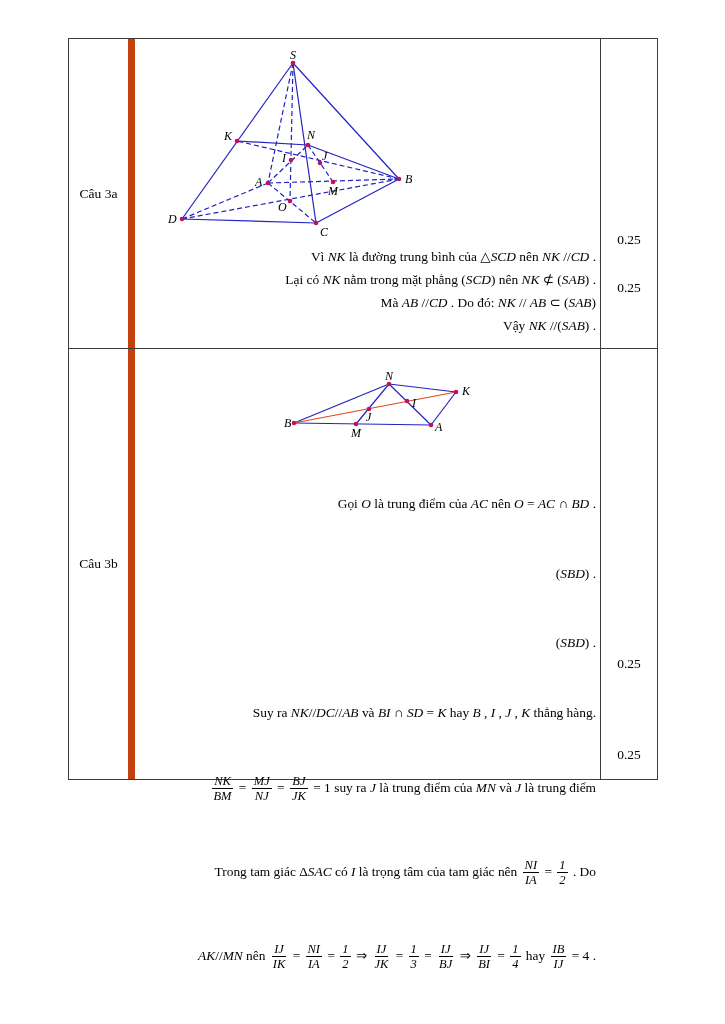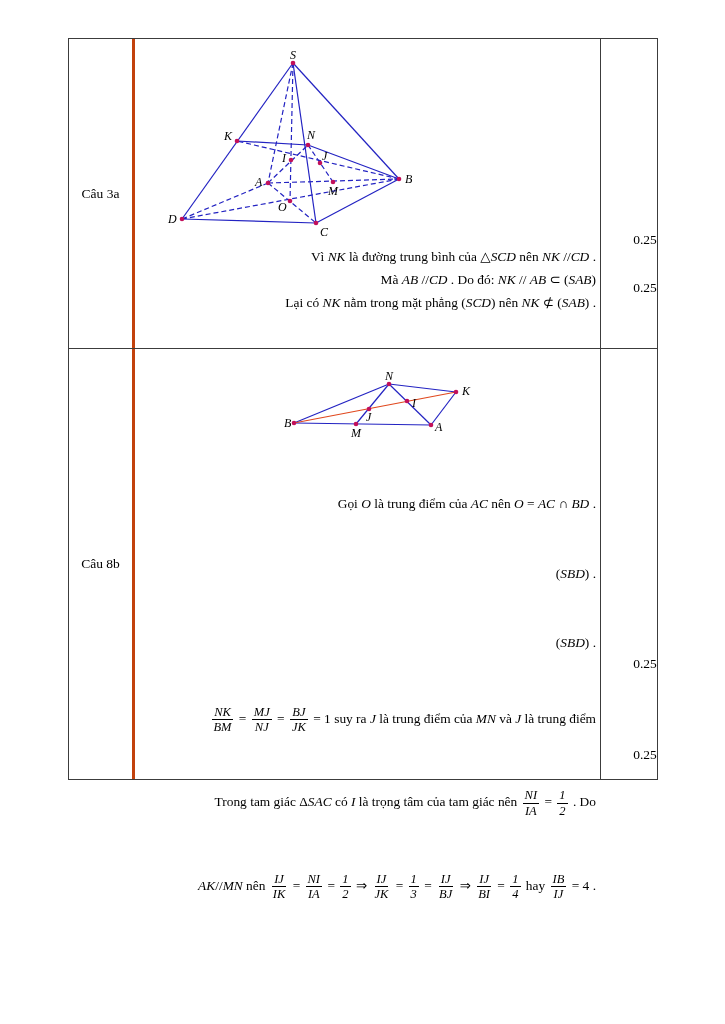--- a/index.html
+++ b/index.html
@@ -2,34 +2,34 @@
 <html><head>
 <meta charset="utf-8">
 <style>
   *{box-sizing:border-box;}
   html,body{margin:0;padding:0;}
   body{width:725px;height:1024px;background:#ffffff;font-family:"Liberation Serif",serif;color:#000;position:relative;}
   .sheet{position:absolute;left:68px;top:38px;width:590px;border:1px solid #3c3c3c;background:#fff;}
   .trow{display:flex;}
   .trow + .trow{border-top:1px solid #3c3c3c;}
   .cell{position:relative;}
-  .label-cell{width:66px;border-right:3px solid #c2410c;display:flex;align-items:center;justify-content:center;font-size:13.5px;}
+  .label-cell{width:66px;border-right:7px solid #c2410c;display:flex;align-items:center;justify-content:center;font-size:13.5px;}
   .content-cell{width:466px;border-right:1px solid #3c3c3c;padding:0 4px 6px 9px;}
   .score-cell{flex:1;}
   .row-3a{height:309px;}
   .row-3b{height:431px;}
   .fig-pyramid{margin:10px 0 0 6px;}
   .fig-plane{margin:22px 0 2px 140px;}
   .tline{font-size:13.4px;line-height:23px;white-space:nowrap;text-align:right;}
   .row-3b .tline{line-height:21.5px;margin-top:48px;}
   .math{font-style:italic;}
   .frac{display:inline-flex;flex-direction:column;align-items:center;vertical-align:middle;font-style:italic;line-height:1.15;margin:3px 2px;font-size:12.5px;}
   .frac .num{border-bottom:1px solid #000;padding:0 2px;}
   .frac .den{padding:0 2px;}
-  .score{position:absolute;left:16px;width:100%;text-align:center;font-size:13.5px;}
+  .score{position:absolute;left:0;width:100%;text-align:center;font-size:13.5px;}
   .row-3a .score-1{top:193px;}
   .row-3a .score-2{top:241px;}
   .row-3b .score-1{top:307px;}
   .row-3b .score-2{top:398px;}
   .ptlabel{font-style:italic;font-size:12px;font-family:"Liberation Serif",serif;fill:#000;}
 </style>
 </head>
 <body>
 
 <div class="sheet">
@@ -76,33 +76,34 @@
             <circle cx="32" cy="170" r="2.3" fill="#c2105a"></circle>
             <text x="18" y="174" class="ptlabel">D</text>
             <circle cx="140" cy="152" r="2.3" fill="#c2105a"></circle>
             <text x="128" y="162" class="ptlabel">O</text>
             <circle cx="166" cy="174" r="2.3" fill="#c2105a"></circle>
             <text x="170" y="187" class="ptlabel">C</text>
           </svg>
       </div>
       <div class="lines">
           <div class="tline">Vì <span class="math">NK</span> là đường trung bình của △<span class="math">SCD</span> nên <span class="math">NK</span> //<span class="math">CD</span> .</div>
+          <div class="tline">Lại có <span class="math">NK</span> nằm trong mặt phẳng (<span class="math">SCD</span>) nên <span class="math">NK</span> ⊄ (<span class="math">SAB</span>) .</div>
           <div class="tline">Mà <span class="math">AB</span> //<span class="math">CD</span> . Do đó: <span class="math">NK</span> // <span class="math">AB</span> ⊂ (<span class="math">SAB</span>)</div>
-          <div class="tline">Lại có <span class="math">NK</span> nằm trong mặt phẳng (<span class="math">SCD</span>) nên <span class="math">NK</span> ⊄ (<span class="math">SAB</span>) .</div>
+          <div class="tline">Vậy <span class="math">NK</span> //(<span class="math">SAB</span>) .</div>
         </div>
     </div>
     <div class="cell score-cell">
       <div class="score score-1">0.25</div>
       <div class="score score-2">0.25</div>
     </div>
   </div>
 
   <div class="trow row-3b">
     <div class="cell label-cell">
-      <span>Câu 8b</span>
+      <span>Câu 3b</span>
     </div>
     <div class="cell content-cell">
       <div class="fig-plane">
         <svg viewBox="0 0 192 70" width="192" height="70">
             <line x1="10" y1="52" x2="105" y2="13" stroke="#2323c2" stroke-width="1.2"></line>
             <line x1="105" y1="13" x2="147" y2="54" stroke="#2323c2" stroke-width="1.2"></line>
             <line x1="10" y1="52" x2="147" y2="54" stroke="#2323c2" stroke-width="1.2"></line>
             <line x1="105" y1="13" x2="172" y2="21" stroke="#2323c2" stroke-width="1.2"></line>
             <line x1="147" y1="54" x2="172" y2="21" stroke="#2323c2" stroke-width="1.2"></line>
             <line x1="105" y1="13" x2="72" y2="53" stroke="#2323c2" stroke-width="1.2"></line>
@@ -120,20 +121,21 @@
             <circle cx="147" cy="54" r="2.3" fill="#c2105a"></circle>
             <text x="151" y="60" class="ptlabel">A</text>
             <circle cx="72" cy="53" r="2.3" fill="#c2105a"></circle>
             <text x="67" y="66" class="ptlabel">M</text>
           </svg>
       </div>
       <div class="lines">
           <div class="tline">Gọi <span class="math">O</span> là trung điểm của <span class="math">AC</span> nên <span class="math">O</span> = <span class="math">AC</span> ∩ <span class="math">BD</span> .</div>
           <div class="tline">(<span class="math">SBD</span>) .</div>
           <div class="tline">(<span class="math">SBD</span>) .</div>
+          <div class="tline">Suy ra <span class="math">NK</span>//<span class="math">DC</span>//<span class="math">AB</span> và <span class="math">BI</span> ∩ <span class="math">SD</span> = <span class="math">K</span> hay <span class="math">B</span> , <span class="math">I</span> , <span class="math">J</span> , <span class="math">K</span> thẳng hàng.</div>
           <div class="tline"><span class="frac">
               <span class="num">NK</span>
               <span class="den">BM</span>
             </span> = <span class="frac">
               <span class="num">MJ</span>
               <span class="den">NJ</span>
             </span> = <span class="frac">
               <span class="num">BJ</span>
               <span class="den">JK</span>
             </span> = 1 suy ra <span class="math">J</span> là trung điểm của <span class="math">MN</span> và <span class="math">J</span> là trung điểm</div>

